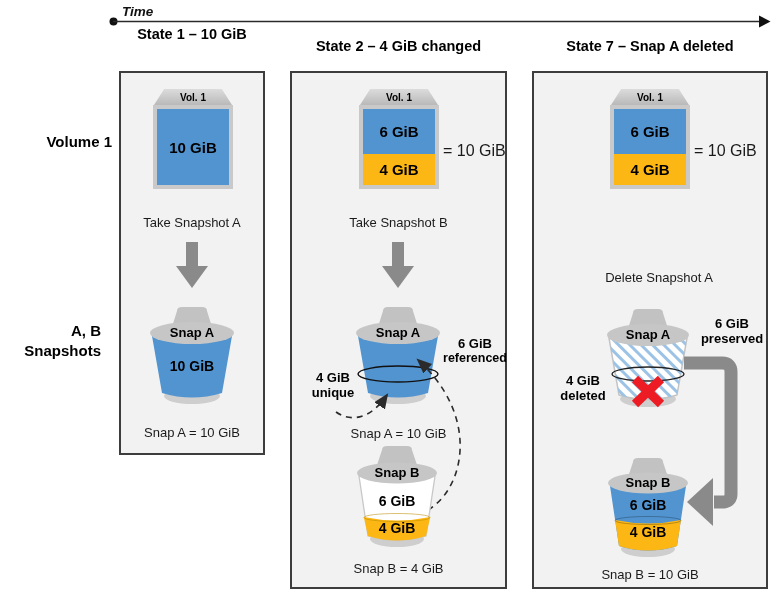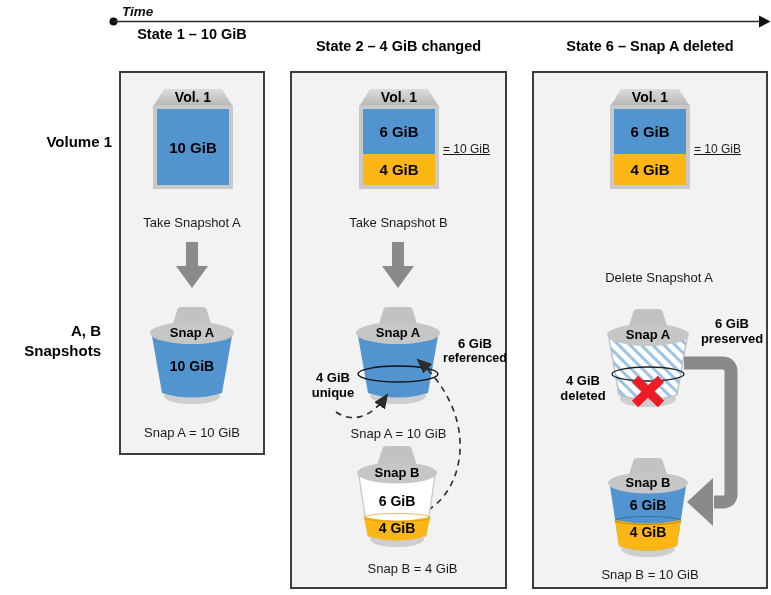--- a/index.html
+++ b/index.html
@@ -15,28 +15,28 @@
   .col-title{font-weight:bold;font-size:14.5px;color:#000;}
   .row-label{font-weight:bold;font-size:15px;color:#000;text-align:right;line-height:1.3;}
   .time-label{font-weight:bold;font-style:italic;font-size:13.5px;}
   .action-text{font-size:13px;color:#1a1a1a;}
   .caption{font-size:13px;color:#1a1a1a;}
   .vol-trap{
     position:absolute;height:16px;
     background:linear-gradient(#dcdcdc,#b9b9b9);
     clip-path:polygon(13% 0,87% 0,100% 100%,0 100%);
     display:flex;align-items:center;justify-content:center;
-    font-size:14px;font-weight:bold;color:#000;
+    font-size:10px;font-weight:bold;color:#000;
   }
   .vol-rect{
     position:absolute;border:4px solid #c9c9c9;box-sizing:border-box;
     display:flex;flex-direction:column;
   }
   .vol-seg{display:flex;align-items:center;justify-content:center;font-weight:bold;font-size:15px;color:#000;}
-  .eq-label{font-size:12px;color:#1a1a1a;text-decoration:underline;}
+  .eq-label{font-size:16px;color:#1a1a1a;}
   .bucket-name{font-weight:bold;font-size:13px;color:#000;}
   .bucket-size{font-weight:bold;font-size:14px;color:#000;}
   .ann{font-weight:bold;font-size:13px;line-height:1.18;color:#000;}
   svg{display:block;}
 </style>
 </head>
 <body>
 
 <div id="stage">
 
@@ -122,21 +122,21 @@
       <path d="M 615.1 520 L 619 546 Q 648 555 677 546 L 680.9 520 Q 648 527 615.1 520 Z" fill="#fdb714"></path>
       <ellipse cx="648" cy="520.5" rx="33" ry="4" fill="none" stroke="#000" stroke-width="1" opacity="0.25"></ellipse>
       <ellipse cx="648" cy="483" rx="40" ry="10.5" fill="#c6c6c6"></ellipse>
     </g>
   </svg>
 
   <div class="abs time-label" style="left:122px;top:4px;">Time</div>
 
   <div class="abs ctr col-title" style="left:112px;top:26px;width:160px;">State 1 – 10 GiB</div>
   <div class="abs ctr col-title" style="left:288px;top:38px;width:221px;">State 2 – 4 GiB changed</div>
-  <div class="abs ctr col-title" style="left:530px;top:38px;width:240px;">State 6 – Snap A deleted</div>
+  <div class="abs ctr col-title" style="left:530px;top:38px;width:240px;">State 7 – Snap A deleted</div>
 
   <div class="abs row-label" style="left:0;top:132px;width:101px;padding-left:11px;">Volume 1</div>
   <div class="abs row-label" style="left:0;top:321px;width:101px;">
     <div>A, B</div>
     <div>Snapshots</div>
   </div>
 
   <div class="vol-trap" style="left:154px;top:89px;width:78px;">
     <span>Vol. 1</span>
   </div>
@@ -163,21 +163,21 @@
     <div>unique</div>
   </div>
   <div class="abs ctr ann" style="left:436px;top:336px;width:78px;">
     <div>6 GiB</div>
     <div style="font-size:12.5px;">referenced</div>
   </div>
   <div class="abs ctr caption" style="left:290px;top:426px;width:217px;">Snap A = 10 GiB</div>
   <div class="abs ctr bucket-name" style="left:357px;top:465px;width:80px;">Snap B</div>
   <div class="abs ctr bucket-size" style="left:357px;top:493px;width:80px;">6 GiB</div>
   <div class="abs ctr bucket-size" style="left:357px;top:520px;width:80px;">4 GiB</div>
-  <div class="abs ctr caption" style="left:290px;top:561px;width:217px;padding-left:14px;">Snap B = 4 GiB</div>
+  <div class="abs ctr caption" style="left:290px;top:561px;width:217px;">Snap B = 4 GiB</div>
 
   <div class="vol-trap" style="left:611px;top:89px;width:78px;">
     <span>Vol. 1</span>
   </div>
   <div class="vol-rect" style="left:610px;top:105px;width:80px;height:84px;">
     <div class="vol-seg" style="flex:45;background:#5294cf;">6 GiB</div>
     <div class="vol-seg" style="flex:31;background:#fdb714;">4 GiB</div>
   </div>
   <div class="abs eq-label" style="left:694px;top:142px;">= 10 GiB</div>
   <div class="abs ctr action-text" style="left:532px;top:270px;width:236px;padding-left:9px;">Delete Snapshot A</div>

